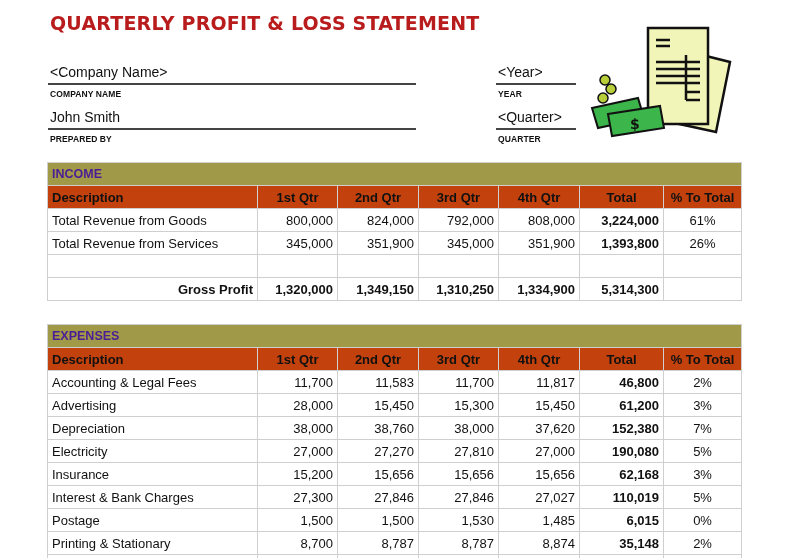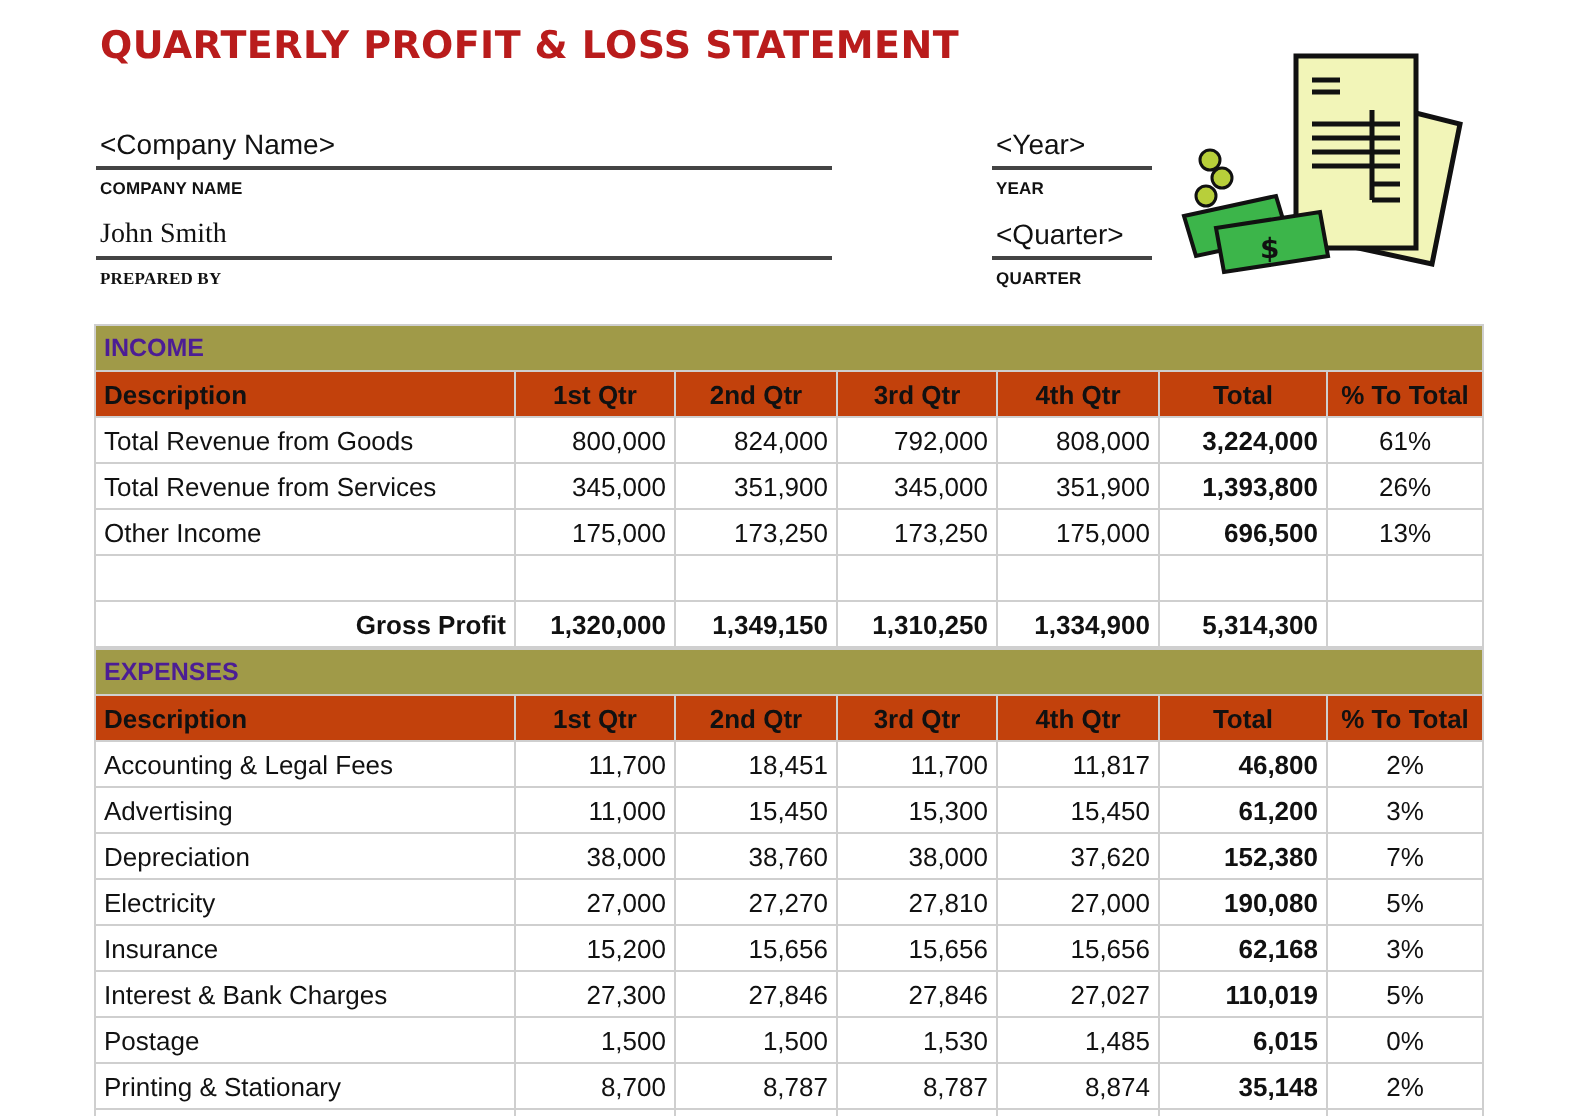--- a/index.html
+++ b/index.html
@@ -22,21 +22,21 @@
 </style>
 </head>
 <body>
 
 <div class="title">QUARTERLY PROFIT &amp; LOSS STATEMENT</div>
 
 <div class="field" style="left:48px; top:64px; width:368px;">
   <div class="val">&lt;Company Name&gt;</div>
   <div class="lbl">COMPANY NAME</div>
 </div>
-<div class="field" style="left:48px; top:109px; width:368px;font-family:Liberation Serif, serif;">
+<div class="field" style="left:48px; top:109px; width:368px;">
   <div class="val">John Smith</div>
   <div class="lbl">PREPARED BY</div>
 </div>
 <div class="field" style="left:496px; top:64px; width:80px;">
   <div class="val">&lt;Year&gt;</div>
   <div class="lbl">YEAR</div>
 </div>
 <div class="field" style="left:496px; top:109px; width:80px;">
   <div class="val">&lt;Quarter&gt;</div>
   <div class="lbl">QUARTER</div>
@@ -104,29 +104,20 @@
   <tr>
     <td>Total Revenue from Services</td>
     <td class="num">345,000</td>
     <td class="num">351,900</td>
     <td class="num">345,000</td>
     <td class="num">351,900</td>
     <td class="tot">1,393,800</td>
     <td class="pct">26%</td>
   </tr>
   <tr>
-    <td>Other Income</td>
-    <td class="num">175,000</td>
-    <td class="num">173,250</td>
-    <td class="num">173,250</td>
-    <td class="num">175,000</td>
-    <td class="tot">696,500</td>
-    <td class="pct">13%</td>
-  </tr>
-  <tr>
     <td></td>
         <td></td>
         <td></td>
         <td></td>
         <td></td>
         <td></td>
         <td></td>
   </tr>
   <tr class="gp">
     <td class="gplabel">Gross Profit</td>
@@ -159,29 +150,29 @@
     <td>1st Qtr</td>
     <td>2nd Qtr</td>
     <td>3rd Qtr</td>
     <td>4th Qtr</td>
     <td>Total</td>
     <td>% To Total</td>
   </tr>
   <tr>
     <td>Accounting &amp; Legal Fees</td>
     <td class="num">11,700</td>
-    <td class="num">18,451</td>
+    <td class="num">11,583</td>
     <td class="num">11,700</td>
     <td class="num">11,817</td>
     <td class="tot">46,800</td>
     <td class="pct">2%</td>
   </tr>
   <tr>
     <td>Advertising</td>
-    <td class="num">11,000</td>
+    <td class="num">28,000</td>
     <td class="num">15,450</td>
     <td class="num">15,300</td>
     <td class="num">15,450</td>
     <td class="tot">61,200</td>
     <td class="pct">3%</td>
   </tr>
   <tr>
     <td>Depreciation</td>
     <td class="num">38,000</td>
     <td class="num">38,760</td>

